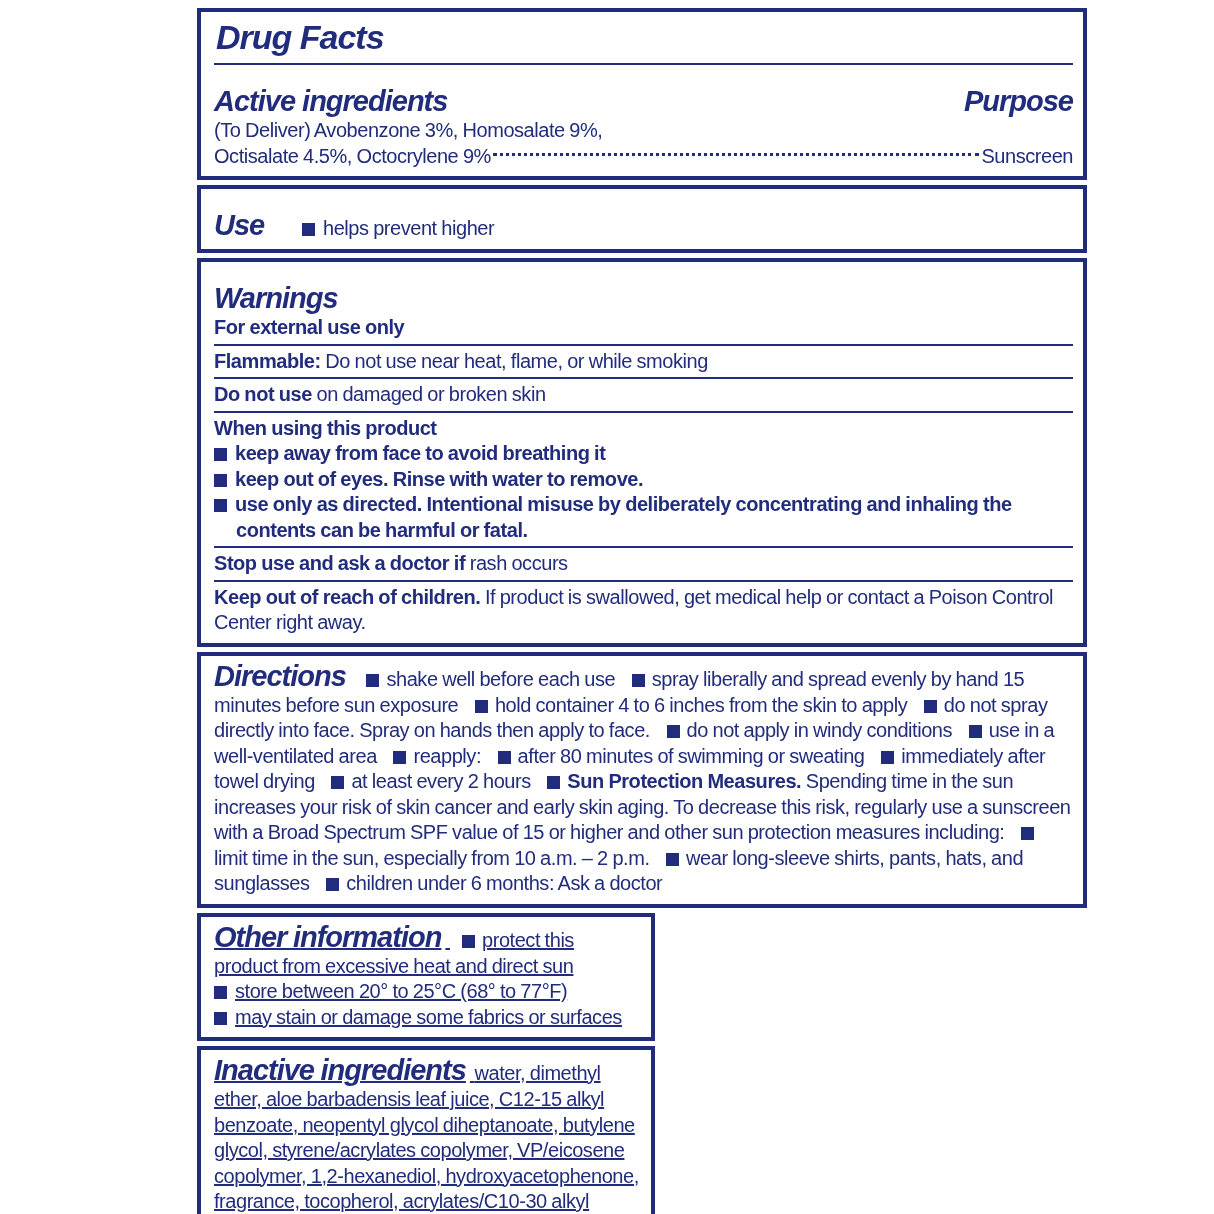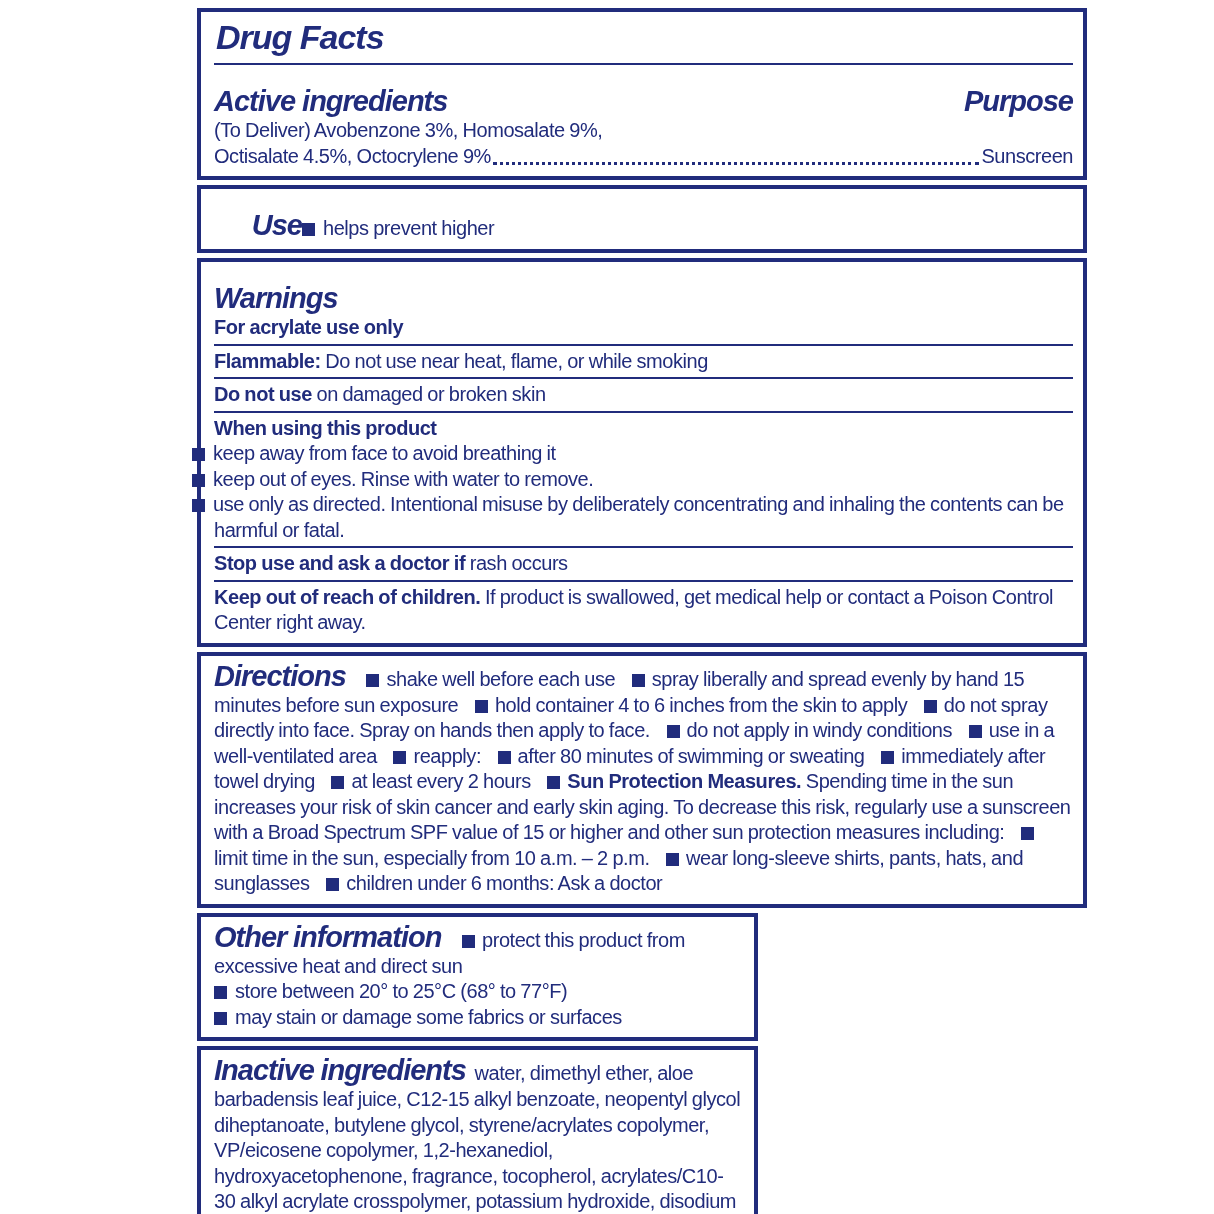--- a/index.html
+++ b/index.html
@@ -6,47 +6,47 @@
   body{
     width:1214px;height:1214px;position:relative;
     font-family:"Liberation Sans","DejaVu Sans",sans-serif;
     color:#212c7c;
   }
   .panel{position:absolute;left:197px;top:8px;width:818px;}
   .box{
     border:4px solid #212c7c;background:#fff;box-sizing:border-box;
     padding:3px 10px 7px 13px;margin-bottom:5px;width:890px;
   }
-  .box.narrow{width:561px;}
+  .box.narrow{width:458px;text-decoration:underline;}
   .title{
     font-size:34px;font-weight:bold;font-style:italic;
     letter-spacing:-1px;line-height:40px;padding:2px 0 3px 2px;
   }
   .h2{
     font-size:29px;font-weight:bold;font-style:italic;
     letter-spacing:-1px;line-height:34px;margin-top:16px;
   }
   .rule{border-top:2px solid #212c7c;height:0;margin:3px 0;}
   p,.body{
     font-size:20px;line-height:25.5px;margin:0;
     letter-spacing:-0.45px;word-spacing:-0.5px;
   }
   b{font-weight:bold;}
   .sq{
     display:inline-block;width:13px;height:13px;background:#212c7c;
     margin-right:8px;transform:translateY(1px);
   }
   .seg{margin-left:12px;}
   .seg .sq{margin-right:7px;}
-  .bullet-line{text-indent:-22px;}
+  .bullet-line{padding-left:22px;text-indent:-22px;font-weight:bold;}
   .head-row{display:flex;justify-content:space-between;align-items:baseline;}
-  .leader-row{display:flex;align-items:flex-end;}
+  .leader-row{display:flex;align-items:center;}
   .leader{flex:1;border-bottom:3px dotted #212c7c;margin:0 2px 4px 2px;min-width:20px;}
   .inline-flow .h2{margin-right:4px;}
-  .use-row{display:flex;align-items:baseline;text-align:right;}
+  .use-row{display:flex;align-items:baseline;}
   .use-row .h2{width:88px;flex:none;}
 </style>
 </head>
 <body>
 
 <div class="panel">
 
   <div class="box">
     <div class="title">Drug Facts</div>
     <div class="rule"></div>
@@ -64,21 +64,21 @@
 
   <div class="box">
     <div class="use-row">
       <span class="h2">Use</span>
       <span class="body"><span class="sq"></span><span>helps prevent higher</span></span>
     </div>
   </div>
 
   <div class="box">
     <div class="h2">Warnings</div>
-    <p><b>For acrylate use only</b></p>
+    <p><b>For external use only</b></p>
     <div class="rule"></div>
     <p><b>Flammable:</b> <span>Do not use near heat, flame, or while smoking</span></p>
     <div class="rule"></div>
     <p><b>Do not use</b> <span>on damaged or broken skin</span></p>
     <div class="rule"></div>
     <p><b>When using this product</b></p>
     <p class="bullet-line"><span class="sq"></span><span>keep away from face to avoid breathing it</span></p>
     <p class="bullet-line"><span class="sq"></span><span>keep out of eyes. Rinse with water to remove.</span></p>
     <p class="bullet-line"><span class="sq"></span><span>use only as directed. Intentional misuse by deliberately concentrating and inhaling the contents can be harmful or fatal.</span></p>
     <div class="rule"></div>

